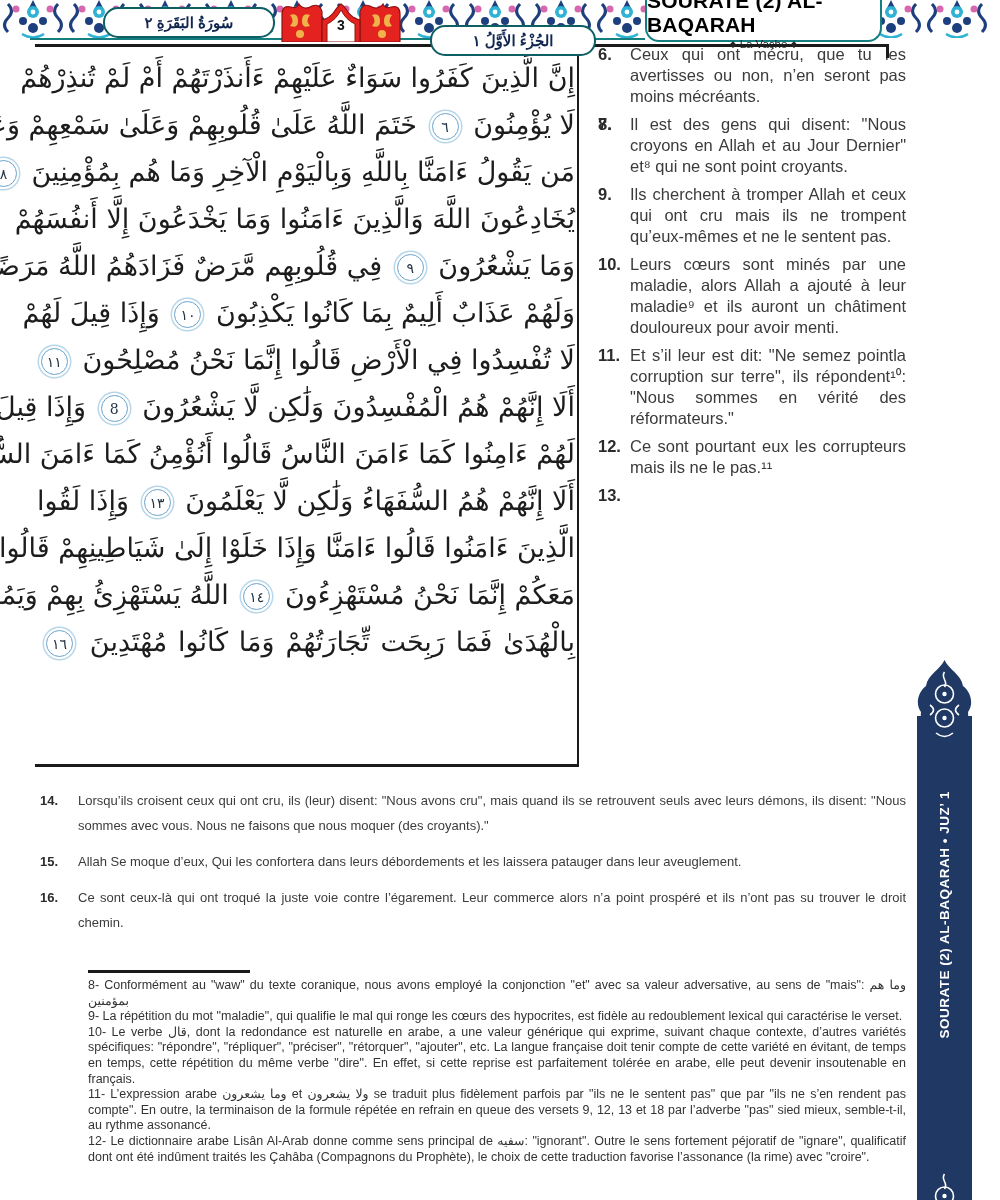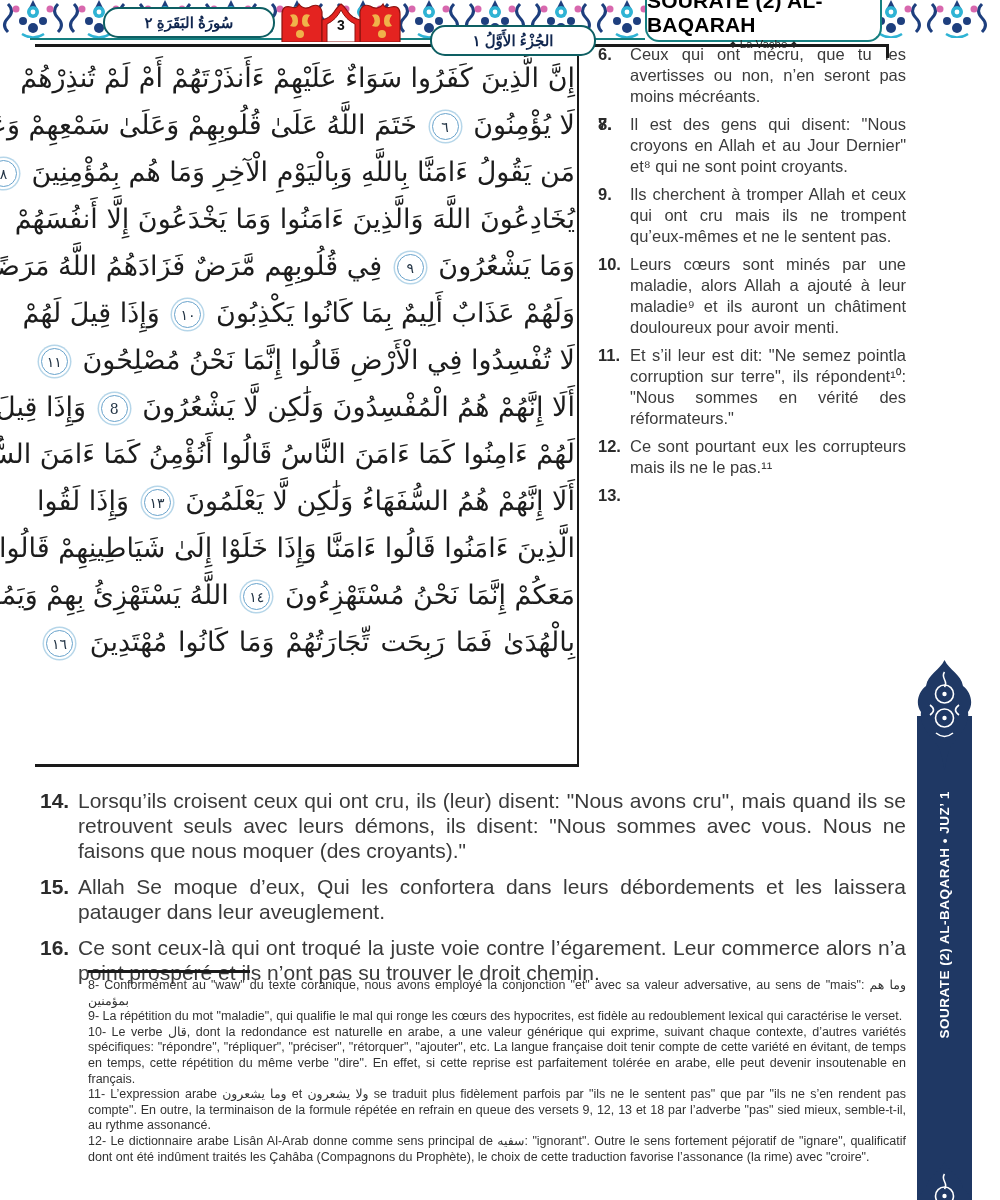--- a/index.html
+++ b/index.html
@@ -45,21 +45,21 @@
   #arabic-bottom-rule{position:absolute;left:35px;top:764px;width:544px;height:2.5px;background:#1a1a1a;}
 
   
   #fr-col{position:absolute;left:598px;top:44px;width:308px;}
   .fv{position:relative;padding-left:32px;text-align:justify;font-size:16.5px;line-height:21px;
       margin-bottom:7px;color:#3b3b3b;}
   .fv .n{position:absolute;left:0;top:0;width:30px;font-weight:bold;color:#2b2b2b;}
 
   
   #fr-full{position:absolute;left:40px;top:788px;width:866px;}
-  .fw{position:relative;padding-left:38px;text-align:justify;font-size:21px;line-height:25px;
+  .fw{position:relative;padding-left:38px;text-align:justify;font-size:13px;line-height:25px;
       margin-bottom:11px;color:#3b3b3b;}
   .fw .n{position:absolute;left:0;top:0;width:34px;font-weight:bold;color:#2b2b2b;}
 
   
   #fn-sep{position:absolute;left:88px;top:970px;width:162px;height:3px;background:#1a1a1a;}
   #footnotes{position:absolute;left:88px;top:978px;width:818px;}
   .fn{font-size:12.5px;line-height:15.6px;text-align:justify;color:#333;}
 
   
   #side-strip{position:absolute;left:917px;top:716px;width:55px;height:484px;background:#1f3864;}

